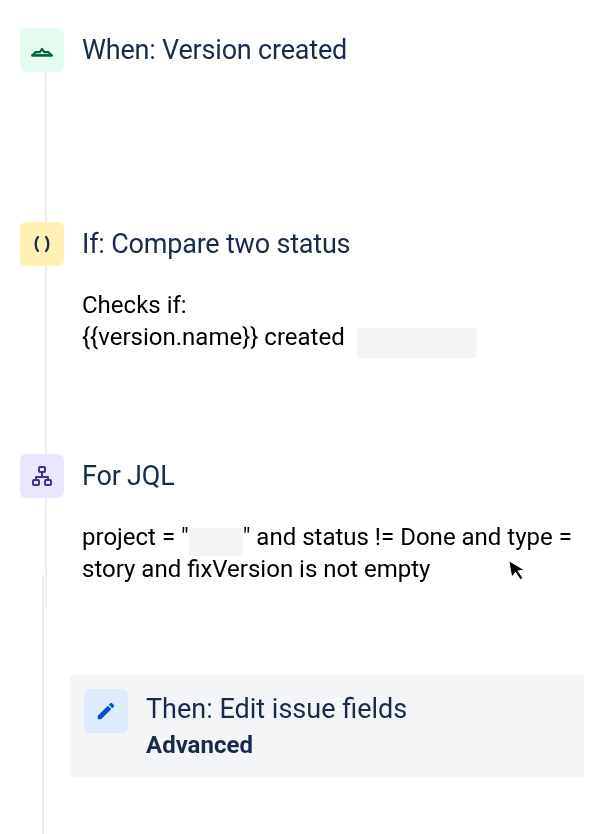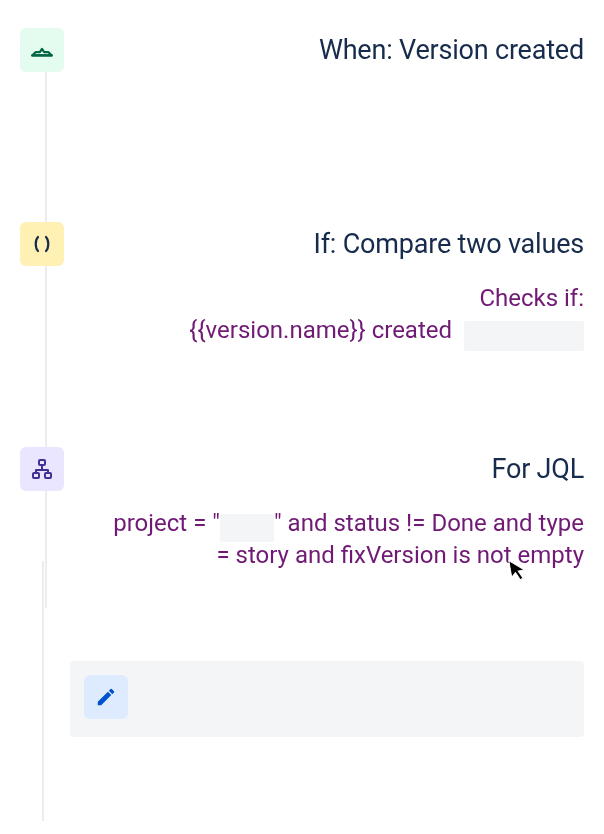--- a/index.html
+++ b/index.html
@@ -30,32 +30,32 @@
     flex-shrink: 0;
     margin-right: 18px;
     background: #fff;
     position: relative;
     z-index: 2;
   }
   .icon-green { background: #E3FCEF; }
   .icon-yellow { background: #FFF0B3; }
   .icon-purple { background: #EAE6FF; }
   .icon-blue { background: #DEEBFF; }
-  .node-body { padding-top: 6px; flex: 1; text-align: right; }
+  .node-body { padding-top: 6px; flex: 1; }
   .node-title {
     font-size: 27px;
     font-weight: 400;
     color: #172B4D;
     line-height: 1.25;
     letter-spacing: -0.2px;
   }
   .node-sub {
     font-size: 24px;
-    color: #701a75;
-    margin-top: 20px;
+    color: #000000;
+    margin-top: 27px;
     line-height: 1.35;
   }
   .node-sub strong { font-weight: 400; }
   .redact {
     background: #f4f5f7;
     display: inline-block;
     vertical-align: middle;
     border-radius: 2px;
   }
   .nested {
@@ -110,31 +110,31 @@
   </div>
 
   <div class="node" style="margin-top: 150px;">
     <div class="icon-box icon-yellow">
       <svg width="24" height="24" viewBox="0 0 24 24" fill="none" stroke="#172B4D" stroke-width="2.2" stroke-linecap="round" stroke-linejoin="round">
         <path d="M8 5 C5 8 5 16 8 19"></path>
         <path d="M16 5 C19 8 19 16 16 19"></path>
       </svg>
     </div>
     <div class="node-body">
-      <div class="node-title">If: Compare two values</div>
+      <div class="node-title">If: Compare two status</div>
       <div class="node-sub">
         <span>Checks if:</span><br>
         <strong>{{version.name}}</strong>
         <strong>created</strong>
         <span class="redact" style="width:120px;height:30px;margin-left:6px;position:relative;top:4px;"></span>
       </div>
     </div>
   </div>
 
-  <div class="node" style="margin-top: 100px; gap: 24px;">
+  <div class="node" style="margin-top: 100px;">
     <div class="icon-box icon-purple">
       <svg width="24" height="24" viewBox="0 0 24 24" fill="none" stroke="#403294" stroke-width="2" stroke-linecap="round" stroke-linejoin="round">
         <rect x="9" y="3" width="6" height="5" rx="1"></rect>
         <rect x="3" y="16" width="6" height="5" rx="1"></rect>
         <rect x="15" y="16" width="6" height="5" rx="1"></rect>
         <path d="M12 8 L12 12"></path>
         <path d="M6 16 L6 13 L18 13 L18 16"></path>
         <path d="M12 12 L12 13"></path>
       </svg>
     </div>
@@ -153,16 +153,20 @@
   </div>
 
   <div class="nested" style="margin-top: 90px;">
     <div class="nested-vline"></div>
     <div class="then-card">
       <div class="icon-box icon-blue">
         <svg width="22" height="22" viewBox="0 0 24 24" fill="#0052CC">
           <path d="M3 17.25V21h3.75L17.81 9.94l-3.75-3.75L3 17.25zM20.71 7.04a1 1 0 0 0 0-1.41l-2.34-2.34a1 1 0 0 0-1.41 0l-1.83 1.83 3.75 3.75 1.83-1.83z"></path>
         </svg>
       </div>
+      <div class="then-body">
+        <div class="then-title">Then: Edit issue fields</div>
+        <div class="then-sub">Advanced</div>
+      </div>
     </div>
   </div>
 
 </div>
 
 </body></html>

